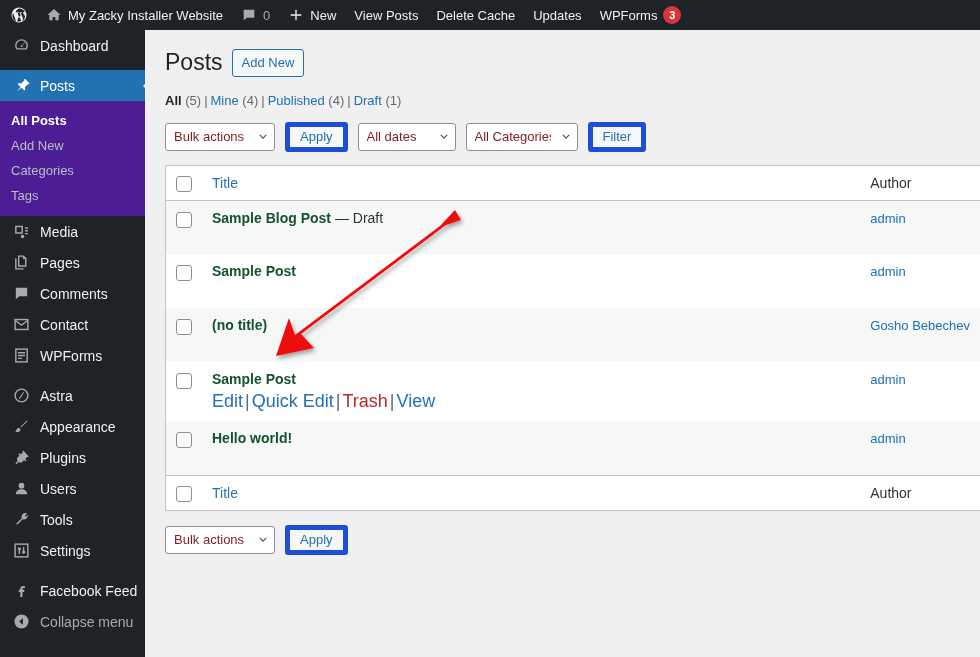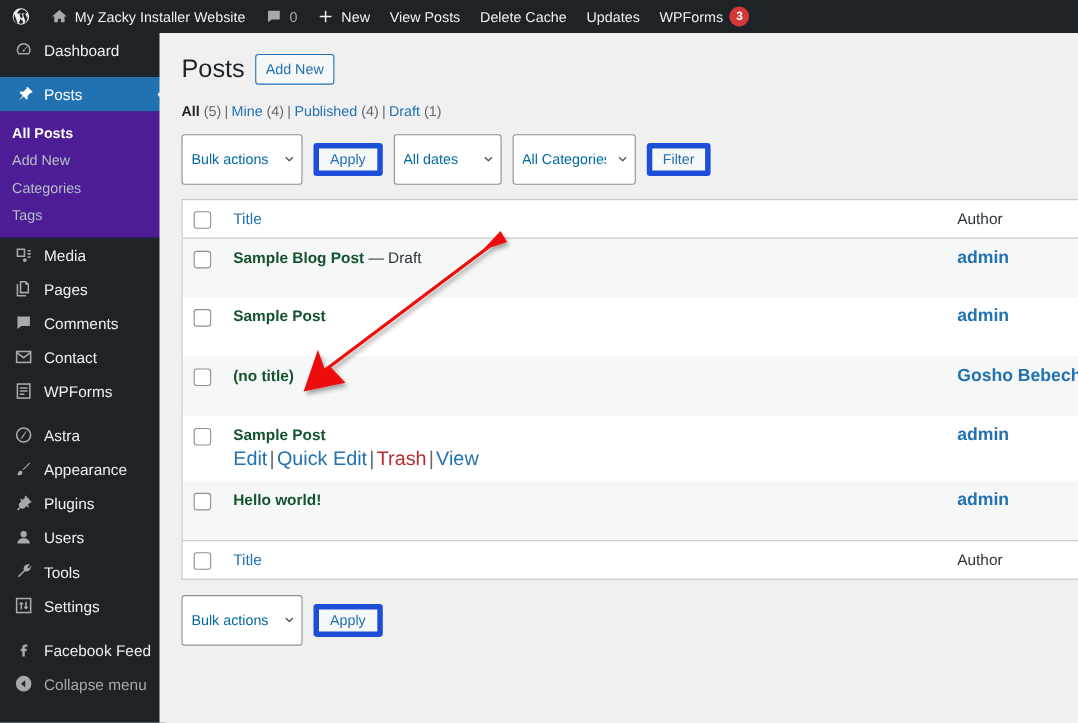--- a/index.html
+++ b/index.html
@@ -88,23 +88,23 @@
   ul.subsubsub li .sep { color:#646970; padding:0 3px; }
   ul.subsubsub a { color:#2271b1; cursor:pointer; }
   ul.subsubsub a.current { color:#1d2327; font-weight:600; }
   ul.subsubsub .cnt { color:#646970; }
 
   
   .tablenav { display:flex; align-items:center; gap:10px; margin-top:14px; }
   .tablenav.bottom { margin-top:14px; }
   select.wp-select {
     appearance:none; -webkit-appearance:none;
-    height:46px; padding:0 26px 0 8px;
+    height:28px; padding:0 26px 0 8px;
     border:1px solid #8c8f94; border-radius:3px;
-    background:#fff; color:#0369a1; font-size:13px;
+    background:#fff; color:#7f1d1d; font-size:13px;
     font-family:"Liberation Sans", sans-serif; cursor:pointer;
   }
   .select-wrap { position:relative; display:inline-block; }
   .select-wrap .chev {
     position:absolute; right:8px; top:50%; margin-top:-3px;
     width:8px; height:5px; pointer-events:none;
   }
   .button-secondary {
     height:30px; padding:0 10px;
     border:5px solid #1d4ed8; border-radius:3px;
@@ -130,21 +130,21 @@
   th.col-title, td.col-title { width:660px; }
   th.col-author, td.col-author { width:160px; padding-left:10px; }
   table.wp-list-table tbody td {
     padding:9px 10px; vertical-align:top;
     border-top:0; color:#2c3338;
   }
   table.wp-list-table tbody tr.alternate { background:#f6f7f7; }
   table.wp-list-table tbody tr { height:54px; }
   .row-title { color:#14532d; font-weight:600; cursor:pointer; }
   .post-state { color:#2c3338; font-weight:400; }
-  .author-link { color:#2271b1; font-weight:700; font-size:16px; cursor:pointer; }
+  .author-link { color:#2271b1; font-weight:400; font-size:13px; cursor:pointer; }
   .col-title-sort { color:#2271b1; cursor:pointer; }
   .row-actions { font-size:18px; color:#646970; margin-top:4px; }
   .row-actions a { color:#2271b1; cursor:pointer; }
   .row-actions a.trash { color:#b32d2e; }
   .row-actions .sep { padding:0 2px; color:#646970; }
 
   .cb-box {
     width:16px; height:16px; border:1px solid #8c8f94;
     border-radius:3px; background:#fff; display:inline-block;
     cursor:pointer; vertical-align:top; margin-top:2px;

